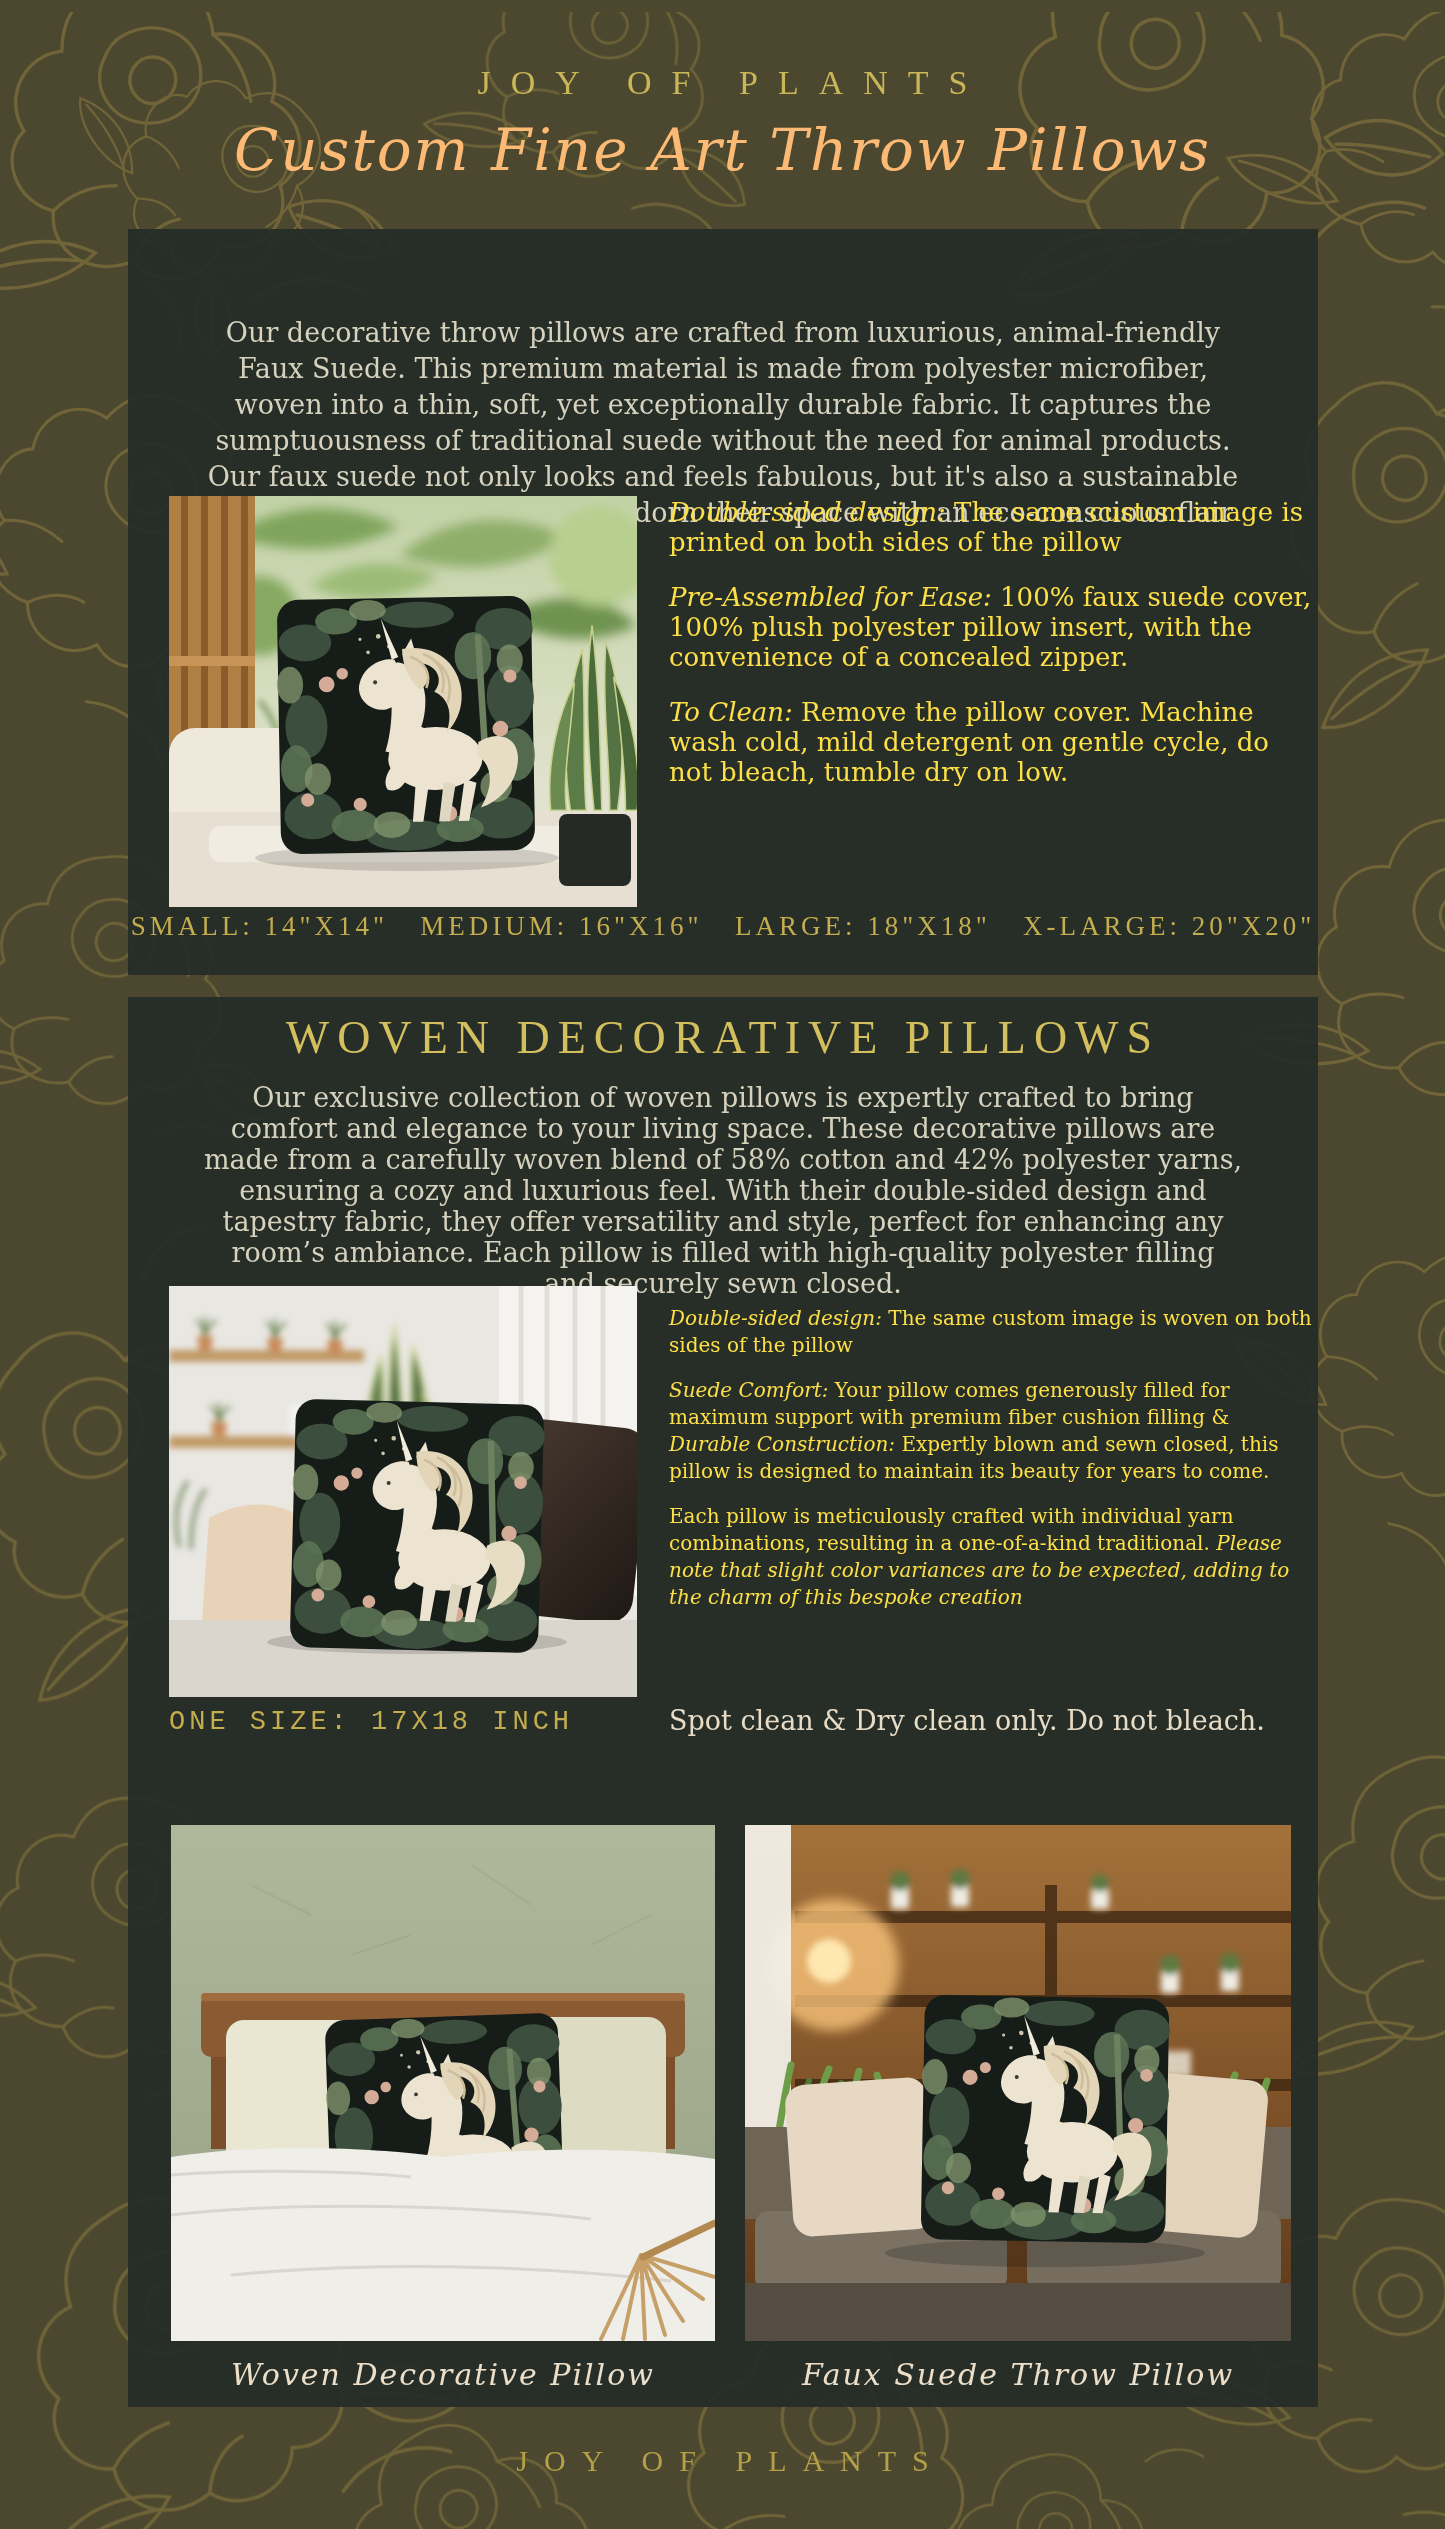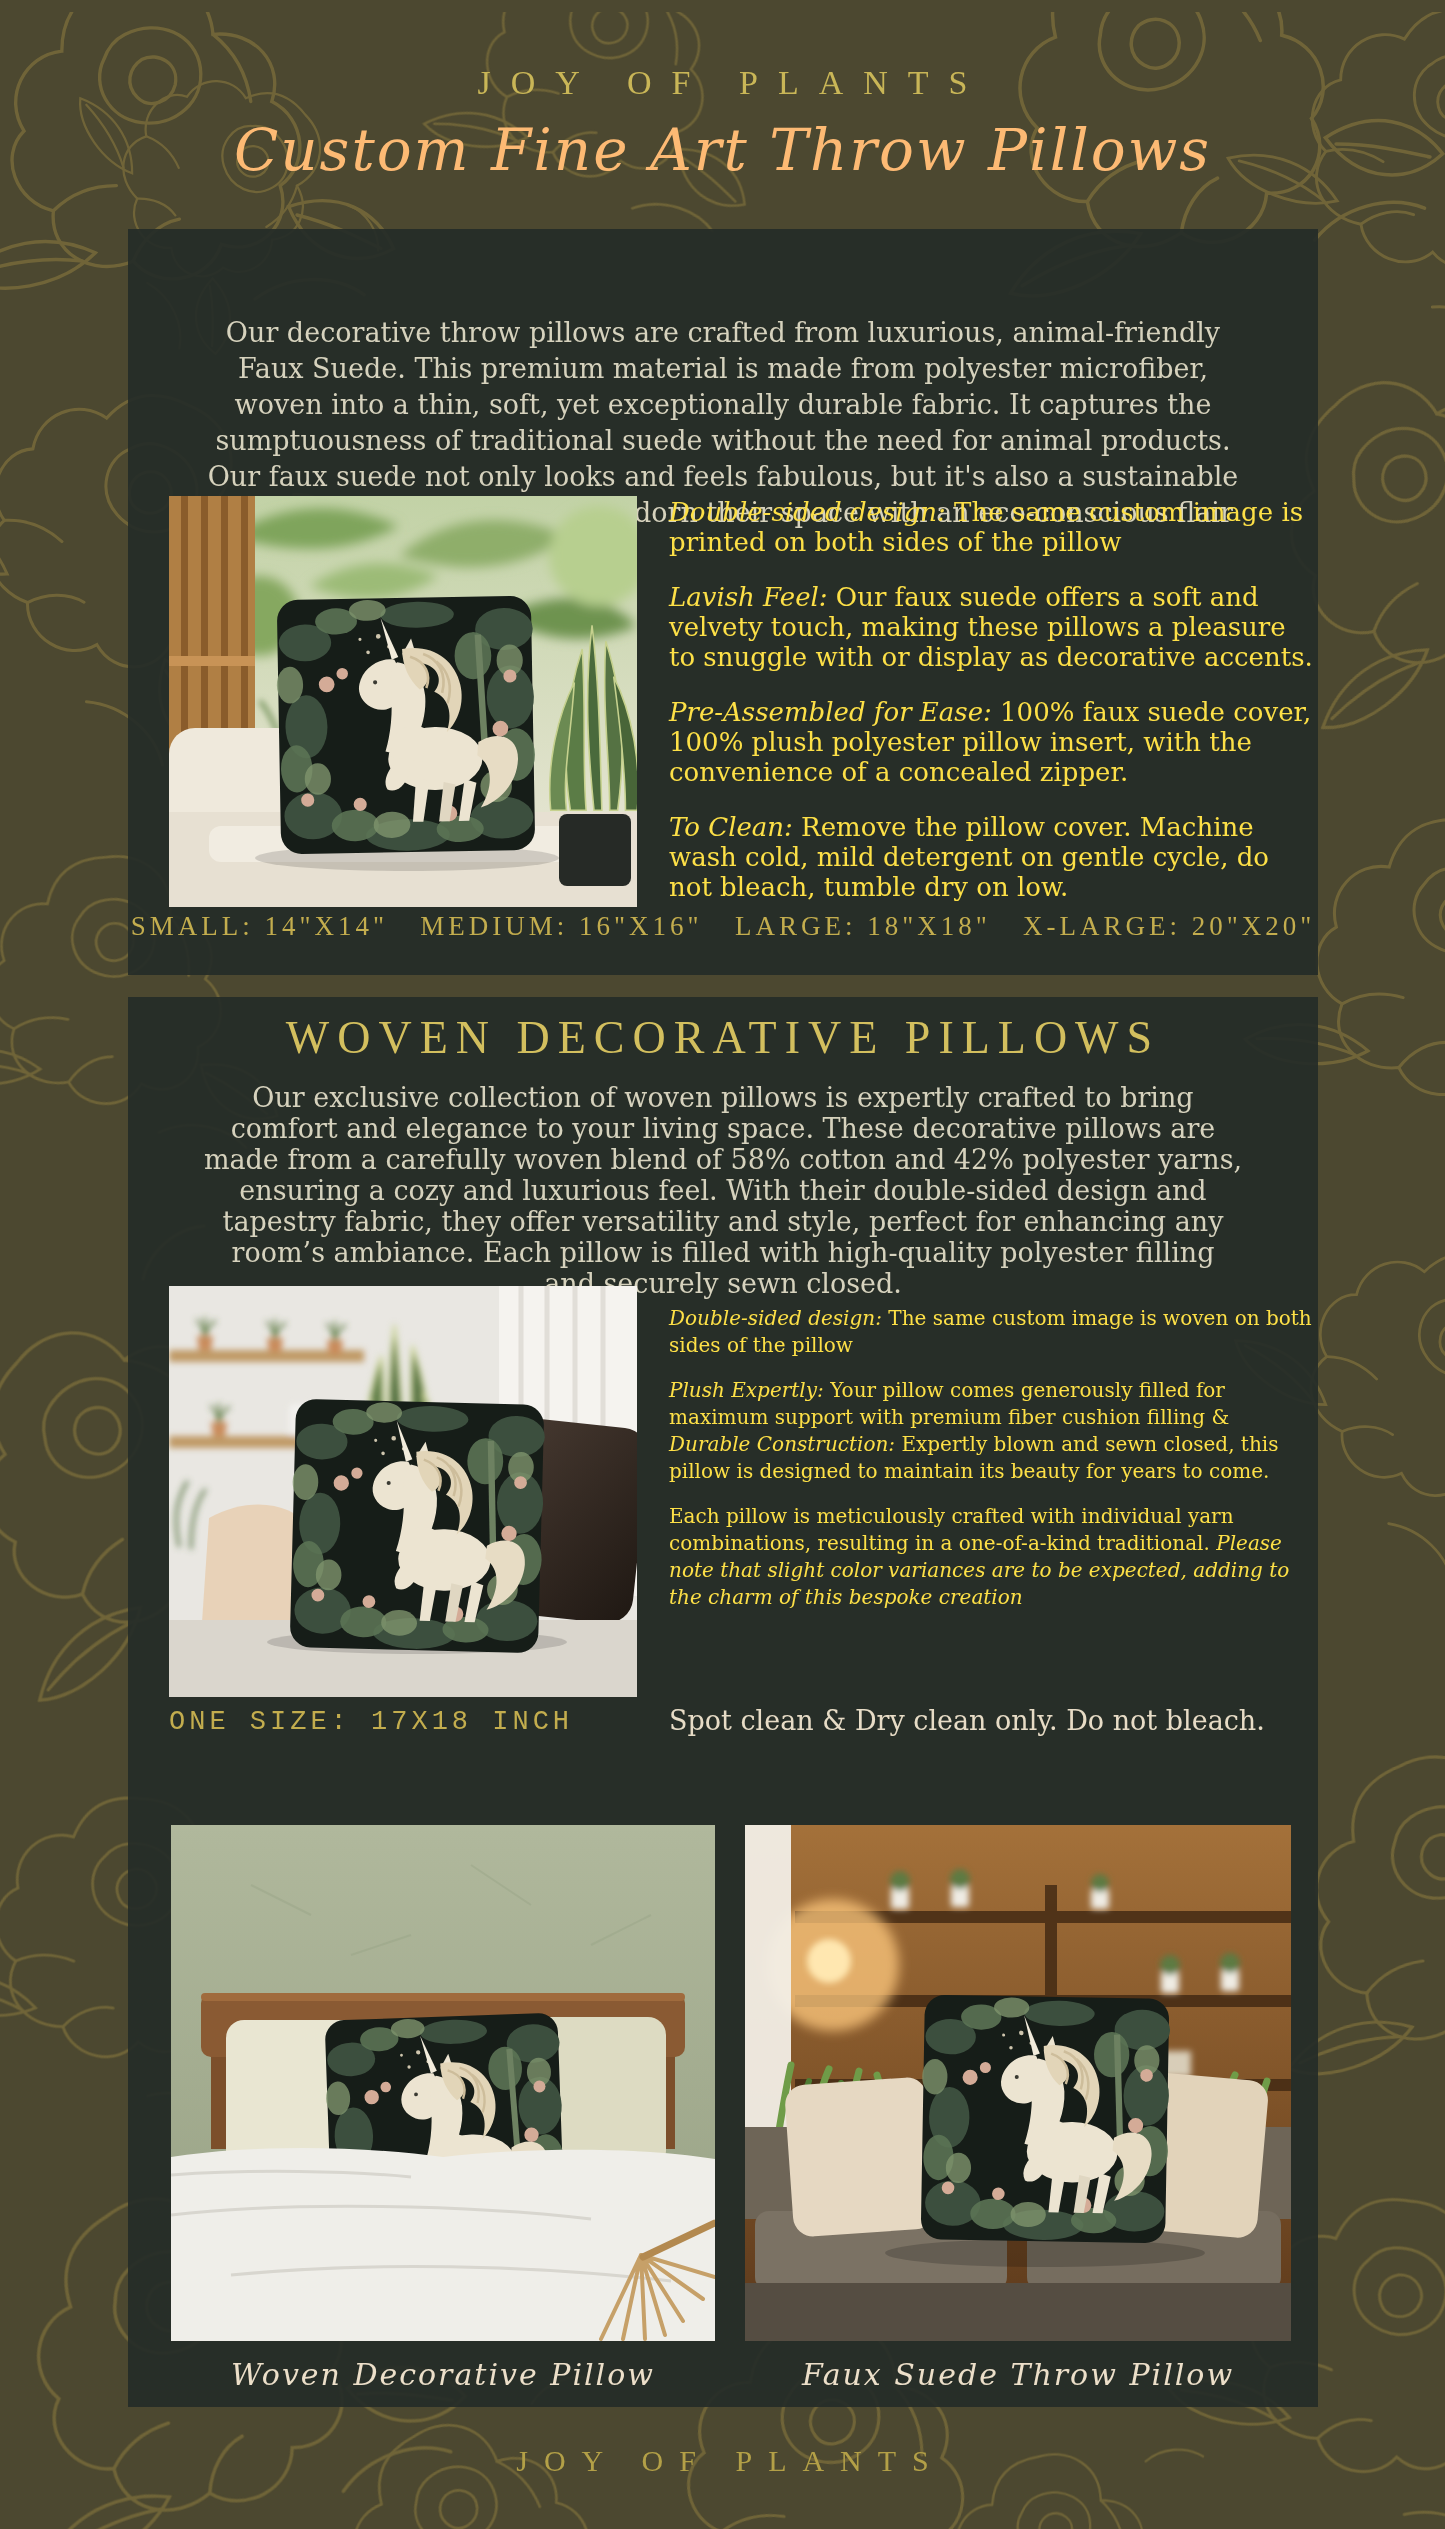--- a/index.html
+++ b/index.html
@@ -268,21 +268,20 @@
       <rect x="0" y="316" width="468" height="95" fill="#e7e0d2"></rect>
       <rect x="40" y="330" width="400" height="36" rx="12" fill="#f1ece1"></rect>
       <rect x="390" y="318" width="72" height="72" rx="8" fill="#262a26"></rect>
       <use href="#snake" x="366" y="108" width="118" height="216"></use>
       <ellipse cx="238" cy="362" rx="152" ry="13" fill="#000000" opacity="0.14"></ellipse>
       <use href="#upillow" x="96" y="98" width="282" height="262" transform="rotate(-1 237 229)"></use>
     </svg>
 
     <div class="features features-1">
         <p class="feature"><em>Double-sided design: </em><span>The same custom image is printed on both sides of the pillow</span></p>
-        <p class="feature"><em>Lavish Feel: </em><span>Our faux suede offers a soft and velvety touch, making these pillows a pleasure to snuggle with or display as decorative accents.</span></p>
         <p class="feature"><em>Pre-Assembled for Ease: </em><span>100% faux suede cover, 100% plush polyester pillow insert, with the convenience of a concealed zipper.</span></p>
         <p class="feature"><em>To Clean: </em><span>Remove the pillow cover. Machine wash cold, mild detergent on gentle cycle, do not bleach, tumble dry on low.</span></p>
       </div>
 
     <div class="sizes-line">SMALL: 14"X14"   MEDIUM: 16"X16"   LARGE: 18"X18"   X-LARGE: 20"X20"</div>
   </section>
 
   <section class="panel panel-2">
     <h2 class="sec-heading">WOVEN DECORATIVE PILLOWS</h2>
     <p class="intro intro-2">Our exclusive collection of woven pillows is expertly crafted to bring comfort and elegance to your living space. These decorative pillows are made from a carefully woven blend of 58% cotton and 42% polyester yarns, ensuring a cozy and luxurious feel. With their double-sided design and tapestry fabric, they offer versatility and style, perfect for enhancing any room’s ambiance. Each pillow is filled with high-quality polyester filling and securely sewn closed.</p>
@@ -319,21 +318,21 @@
           <line x1="100" y1="388" x2="102" y2="411"></line>
           <line x1="122" y1="386" x2="124" y2="411"></line>
         </g>
       <rect x="0" y="334" width="468" height="77" fill="#dad6cd"></rect>
       <ellipse cx="248" cy="356" rx="150" ry="12" fill="#000000" opacity="0.14"></ellipse>
       <use href="#upillow" x="110" y="112" width="276" height="256" transform="rotate(1.5 248 240)"></use>
     </svg>
 
     <div class="features features-2">
         <p class="feature"><em>Double-sided design: </em><span>The same custom image is woven on both sides of the pillow</span></p>
-        <p class="feature"><em>Plush Expertly: </em><span>Your pillow comes generously filled for maximum support with premium fiber cushion filling  &amp; </span><em>Durable Construction: </em><span>Expertly blown and sewn closed, this pillow is designed to maintain its beauty for years to come.</span></p>
+        <p class="feature"><em>Suede Comfort: </em><span>Your pillow comes generously filled for maximum support with premium fiber cushion filling  &amp; </span><em>Durable Construction: </em><span>Expertly blown and sewn closed, this pillow is designed to maintain its beauty for years to come.</span></p>
         <p class="feature"><span>Each pillow is meticulously crafted with individual yarn combinations, resulting in a one-of-a-kind traditional. </span><em>Please note that slight color variances are to be expected, adding to the charm of this bespoke creation</em></p>
       </div>
 
     <div class="one-size">ONE SIZE: 17X18 INCH</div>
     <div class="care-line">Spot clean &amp; Dry clean only. Do not bleach.</div>
 
     <svg class="gallery-photo left" width="544" height="516" viewBox="0 0 544 516">
       <rect width="544" height="516" fill="url(#lg3wall)"></rect>
       <g stroke="#8f9b7f" stroke-width="2" opacity="0.3">
         <path d="M80,60 L140,90 M300,40 L360,80 M420,120 L480,90 M180,130 L240,110" fill="none"></path>

